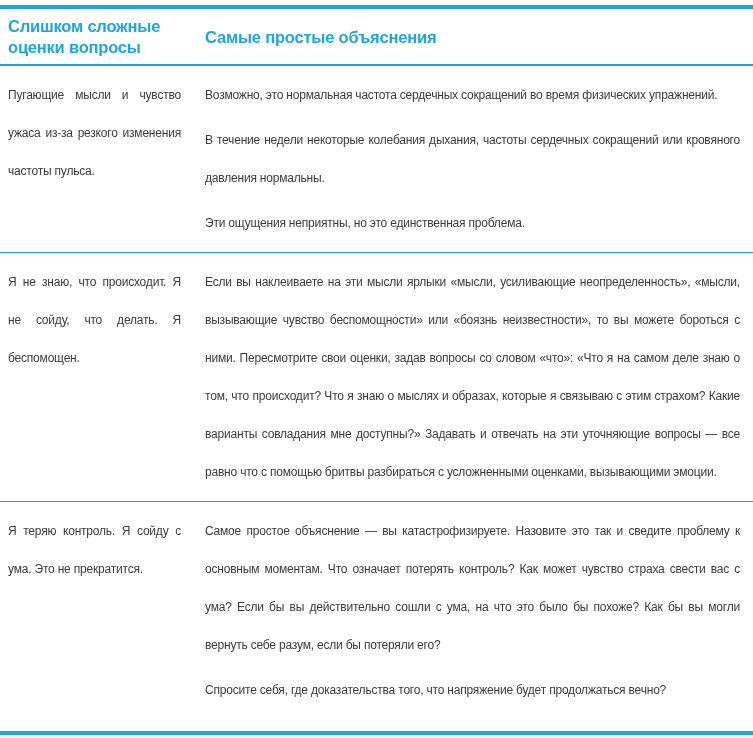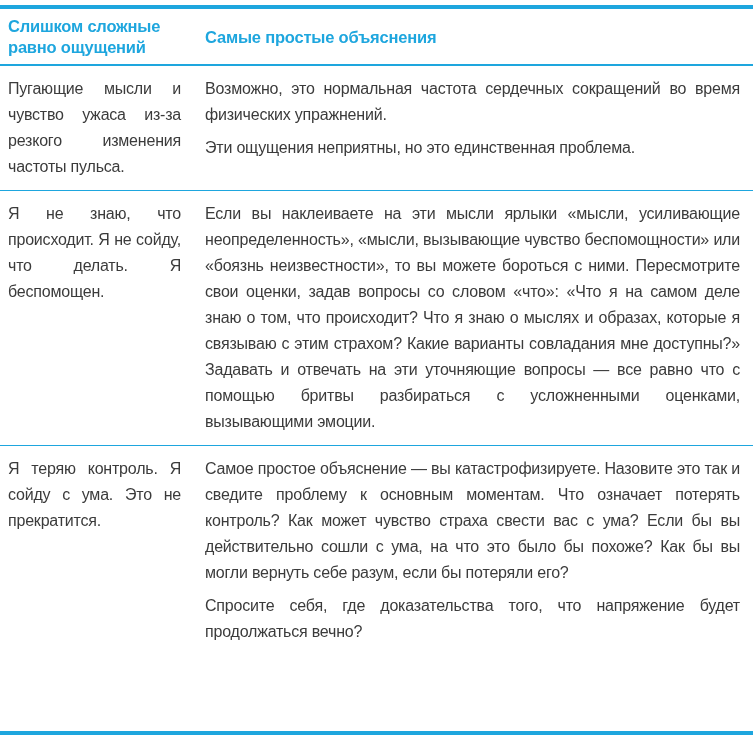--- a/index.html
+++ b/index.html
@@ -26,21 +26,21 @@
     color:var(--accent);font-weight:bold;font-size:16.5px;line-height:21px;
     display:flex;align-items:center;letter-spacing:-0.2px;
   }
   .th-left{padding-left:8px;padding-right:18px;}
   .th-right{padding-left:8px;padding-right:16px;}
   .trow{
     display:grid;grid-template-columns:197px 1fr;
     padding:10px 0;
   }
   .trow + .trow{border-top:1.5px solid var(--accent);}
-  .td{font-size:16px;line-height:26px;letter-spacing:-0.2px;}
+  .td{font-size:12px;line-height:38px;letter-spacing:-0.2px;}
   .td-left{
     padding-left:8px;padding-right:16px;
     text-align:justify;text-align-last:left;
   }
   .td-right{padding-left:8px;padding-right:13px;}
   .td-right p{
     margin:0 0 7px 0;
     text-align:justify;text-align-last:left;
   }
   .td-right p:last-child{margin-bottom:0;}
@@ -49,28 +49,29 @@
     background:var(--accent);
   }
 </style>
 </head>
 <body>
 
 <div class="page">
   <div class="table">
 
     <div class="thead">
-      <div class="th th-left">Слишком сложные равно ощущений</div>
+      <div class="th th-left">Слишком сложные оценки вопросы</div>
       <div class="th th-right">Самые простые объяснения</div>
     </div>
 
     <div class="trow">
       <div class="td td-left">Пугающие мысли и чувство ужаса из-за резкого изменения частоты пульса.</div>
       <div class="td td-right">
         <p>Возможно, это нормальная частота сердечных сокращений во время физических упражнений.</p>
+        <p>В течение недели некоторые колебания дыхания, частоты сердечных сокращений или кровяного давления нормальны.</p>
         <p>Эти ощущения неприятны, но это единственная проблема.</p>
       </div>
     </div>
 
     <div class="trow">
       <div class="td td-left">Я не знаю, что происходит. Я не сойду, что делать. Я беспомощен.</div>
       <div class="td td-right">
         <p>Если вы наклеиваете на эти мысли ярлыки «мысли, усиливающие неопределенность», «мысли, вызывающие чувство беспомощности» или «боязнь неизвестности», то вы можете бороться с ними. Пересмотрите свои оценки, задав вопросы со словом «что»: «Что я на самом деле знаю о том, что происходит? Что я знаю о мыслях и образах, которые я связываю с этим страхом? Какие варианты совладания мне доступны?» Задавать и отвечать на эти уточняющие вопросы — все равно что с помощью бритвы разбираться с усложненными оценками, вызывающими эмоции.</p>
       </div>
     </div>

